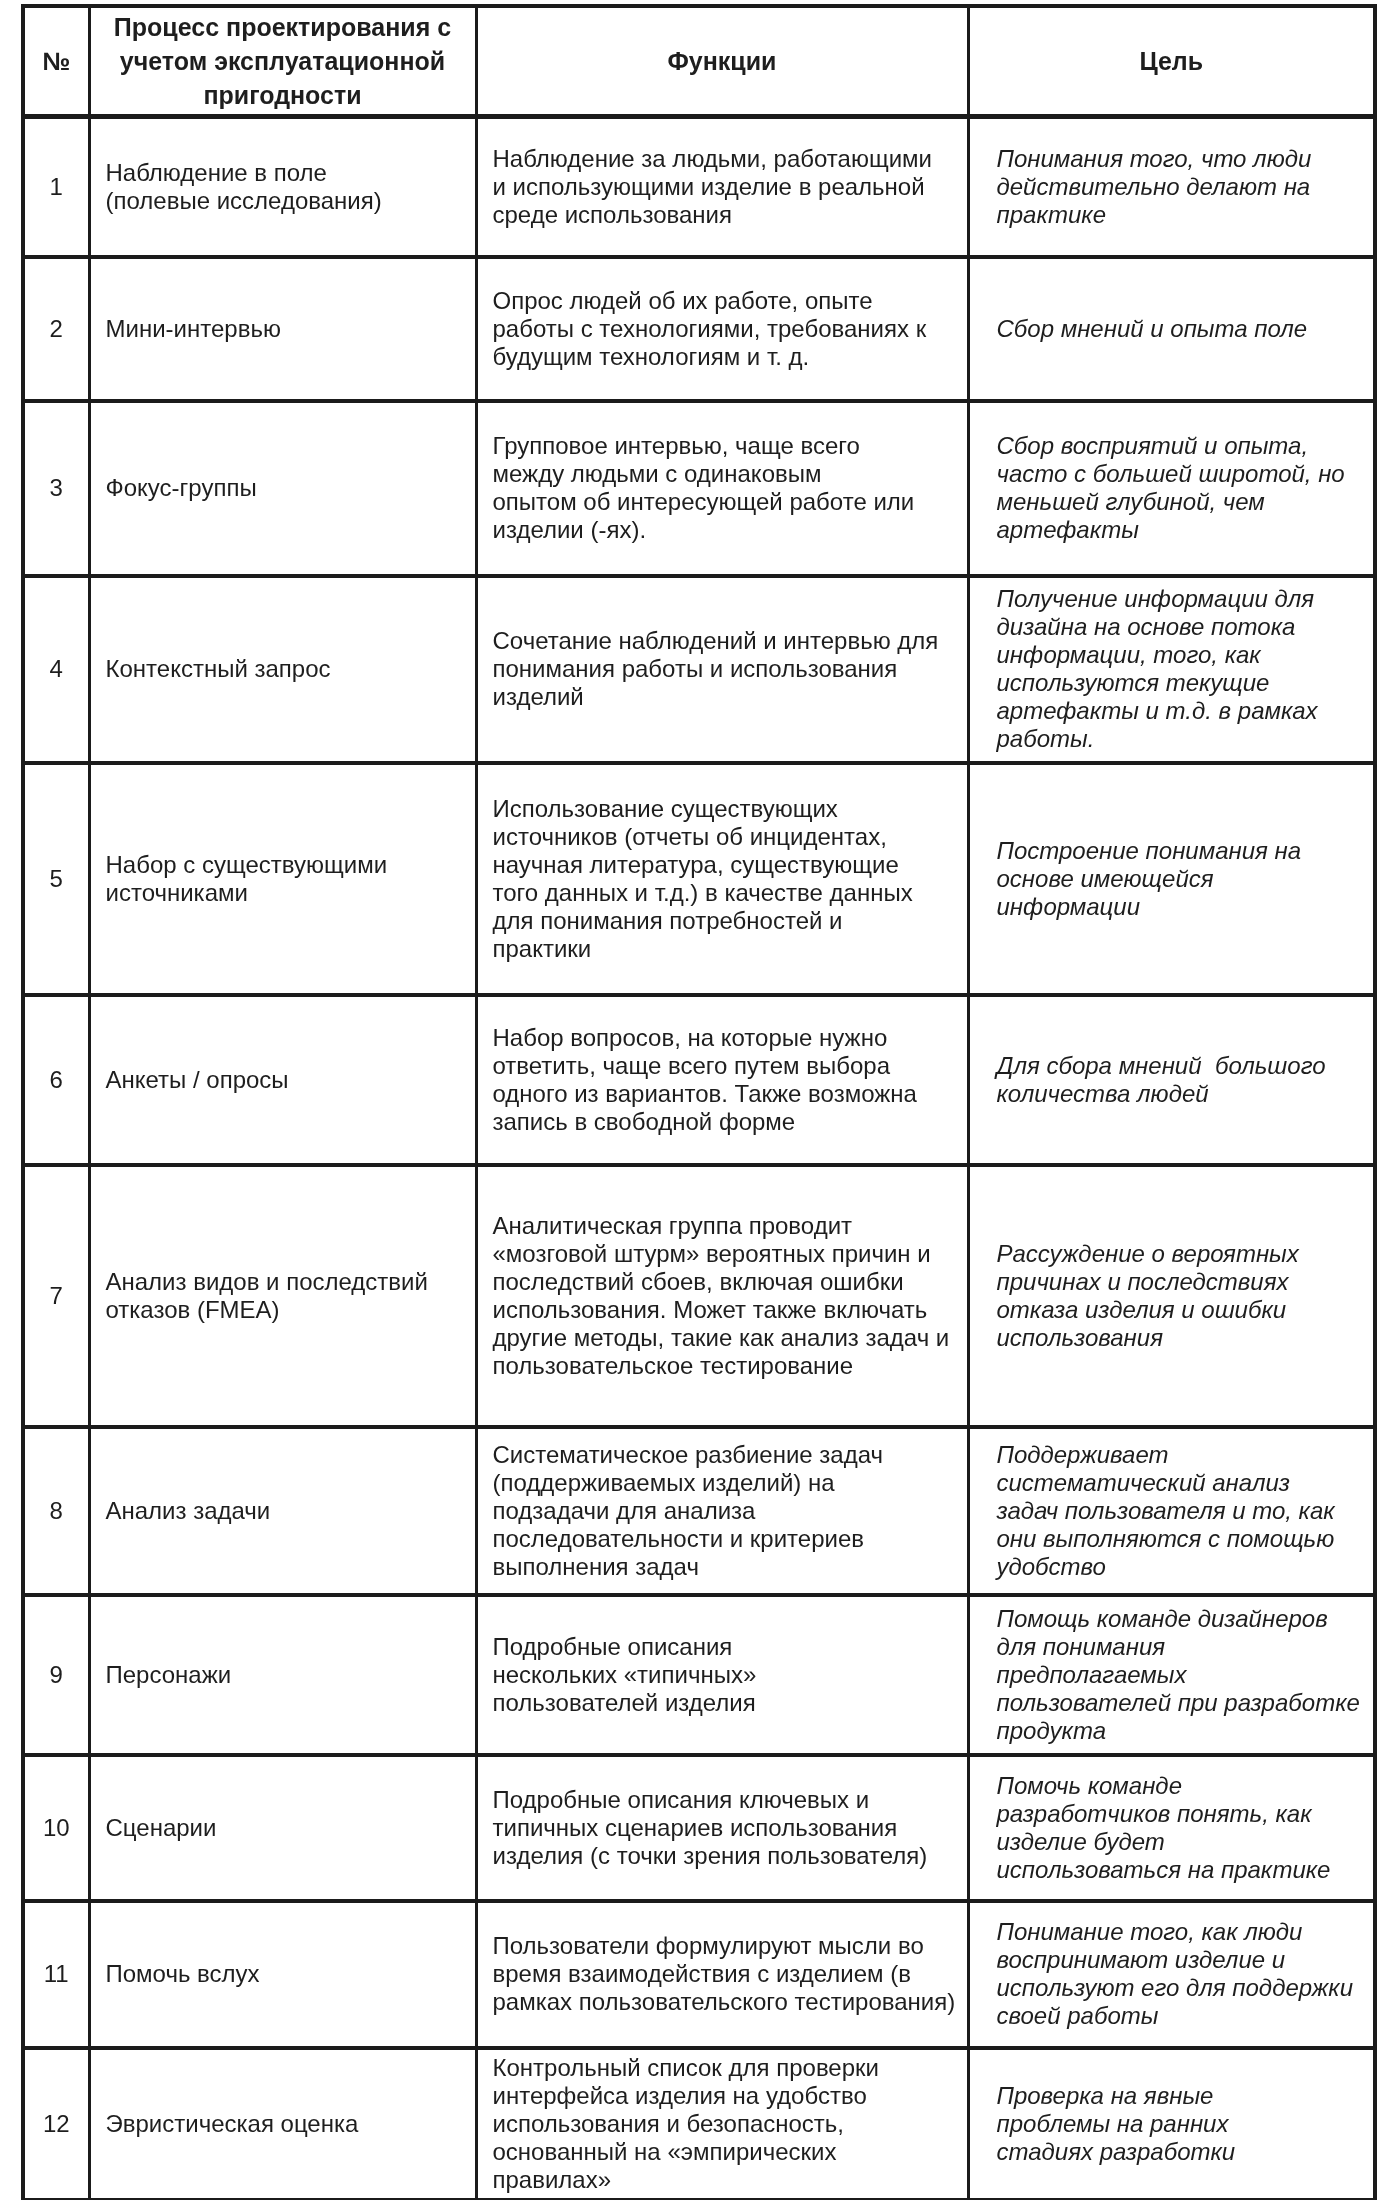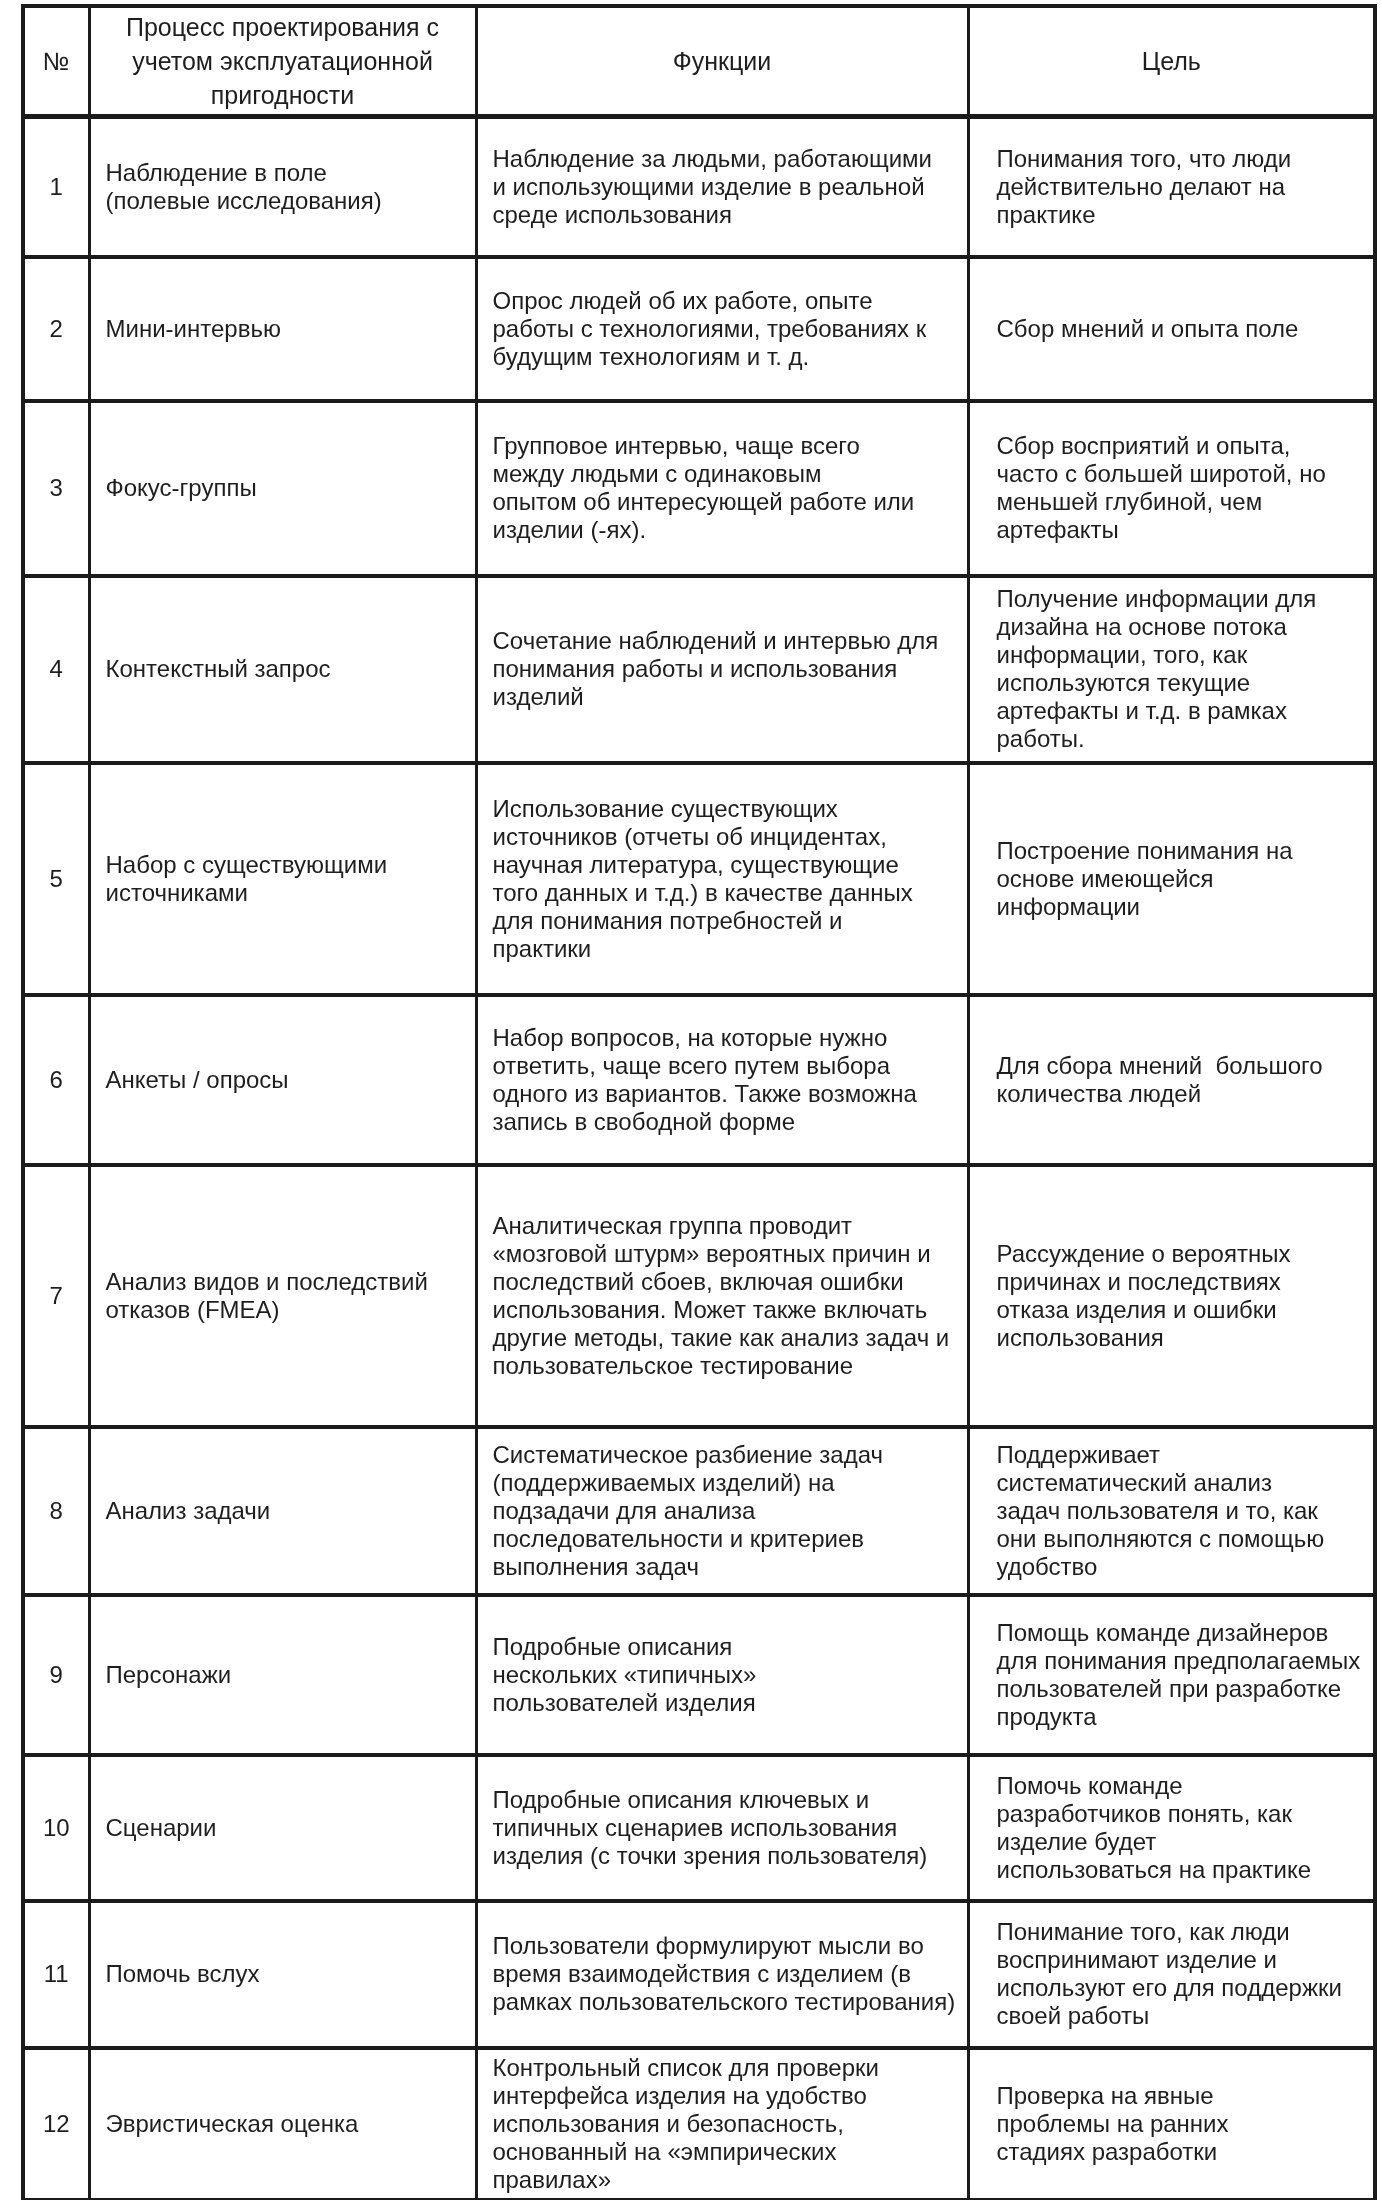--- a/index.html
+++ b/index.html
@@ -29,40 +29,41 @@
   table.methods td {
     border-left: 3px solid #1b1b1b;
     border-right: 3px solid #1b1b1b;
     border-top: 4px solid #1b1b1b;
     border-bottom: 4px solid #1b1b1b;
     vertical-align: middle;
     white-space: pre-wrap;
     overflow: hidden;
   }
   table.methods th {
-    font-weight: normal;
+    font-weight: bold;
     font-size: 25px;
     line-height: 34px;
     text-align: center;
     padding: 2px 6px;
     border-bottom-width: 5px;
   }
   table.methods td {
     font-size: 24px;
     line-height: 28px;
     text-align: left;
     padding: 4px 8px 4px 15px;
   }
   table.methods td.c-num {
     text-align: center;
     padding: 4px 2px;
   }
   table.methods td.c-goal {
     padding-left: 27px;
     padding-right: 12px;
+    font-style: italic;
   }
   thead tr       { height: 104px; }
   tbody tr:nth-child(1)  { height: 140px; }
   tbody tr:nth-child(2)  { height: 144px; }
   tbody tr:nth-child(3)  { height: 175px; }
   tbody tr:nth-child(4)  { height: 187px; }
   tbody tr:nth-child(5)  { height: 232px; }
   tbody tr:nth-child(6)  { height: 170px; }
   tbody tr:nth-child(7)  { height: 262px; }
   tbody tr:nth-child(8)  { height: 168px; }

